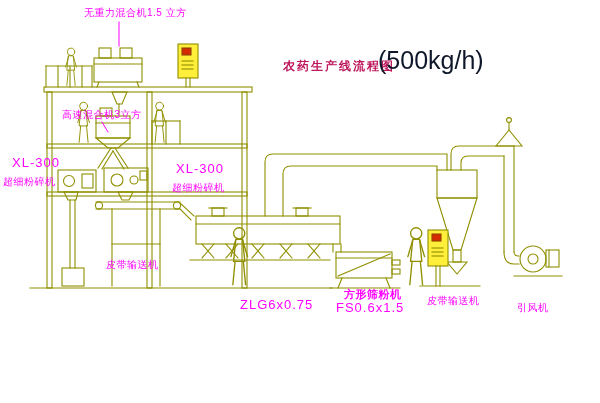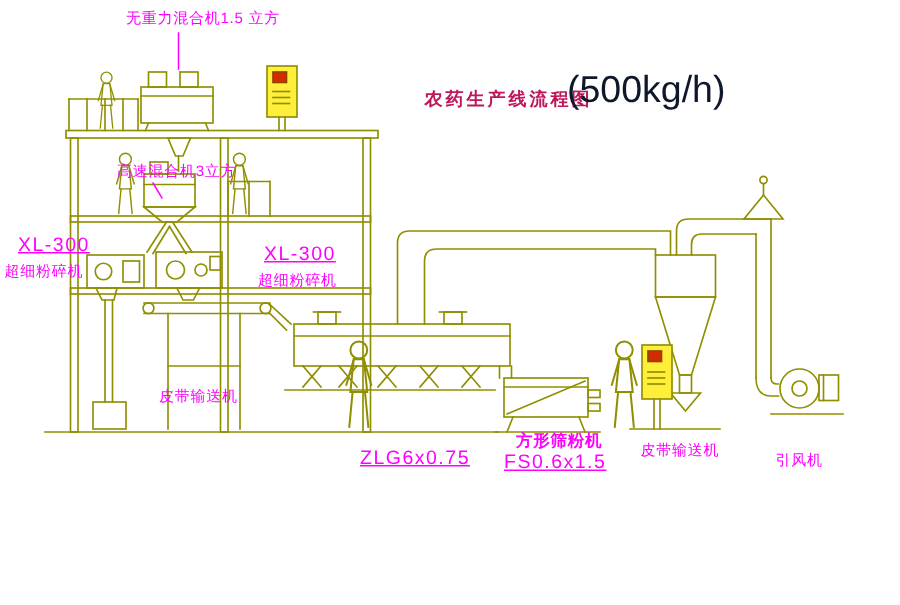--- a/index.html
+++ b/index.html
@@ -18,21 +18,21 @@
   svg.diagram { position: absolute; left: 0; top: 0; }
   .lbl {
     position: absolute;
     color: #ff00ff;
     white-space: nowrap;
     line-height: 1;
     letter-spacing: 0.5px;
   }
   .lbl.small { font-size: 10px; }
   .lbl.mid   { font-size: 11px; }
-  .lbl.model { font-size: 13px; letter-spacing: 1px; text-decoration: underline; }
+  .lbl.model { font-size: 13px; letter-spacing: 1px; }
   .title-main {
     position: absolute;
     color: #be185d;
     font-size: 12px;
     font-weight: bold;
     letter-spacing: 2px;
     white-space: nowrap;
   }
   .title-cap {
     position: absolute;
@@ -223,21 +223,21 @@
       </g>
 
       <g stroke="#ff00ff" stroke-width="1">
         <line x1="119" y1="22" x2="119" y2="46"></line>
         <line x1="102" y1="122" x2="108" y2="132"></line>
       </g>
     </g>
   </svg>
 
   <div class="lbl small" style="left:84px; top:8px;">无重力混合机1.5 立方</div>
-  <div class="lbl small" style="left:46px; top:110px;padding-left:32px;">高速混合机3立方</div>
+  <div class="lbl small" style="left:30px; top:110px;padding-left:32px;">高速混合机3立方</div>
   <div class="lbl model" style="left:12px; top:156px;">XL-300</div>
   <div class="lbl small" style="left:3px;  top:177px;">超细粉碎机</div>
   <div class="lbl model" style="left:176px; top:162px;">XL-300</div>
   <div class="lbl small" style="left:172px; top:183px;">超细粉碎机</div>
   <div class="lbl small" style="left:106px; top:212px;margin-top:48px;">皮带输送机</div>
   <div class="lbl model" style="left:240px; top:298px;">ZLG6x0.75</div>
   <div class="lbl mid" style="left:344px; top:289px;font-weight:bold;">方形筛粉机</div>
   <div class="lbl model" style="left:336px; top:301px;text-align:center;">FS0.6x1.5</div>
   <div class="lbl small" style="left:427px; top:296px;">皮带输送机</div>
   <div class="lbl small" style="left:517px; top:303px;">引风机</div>

